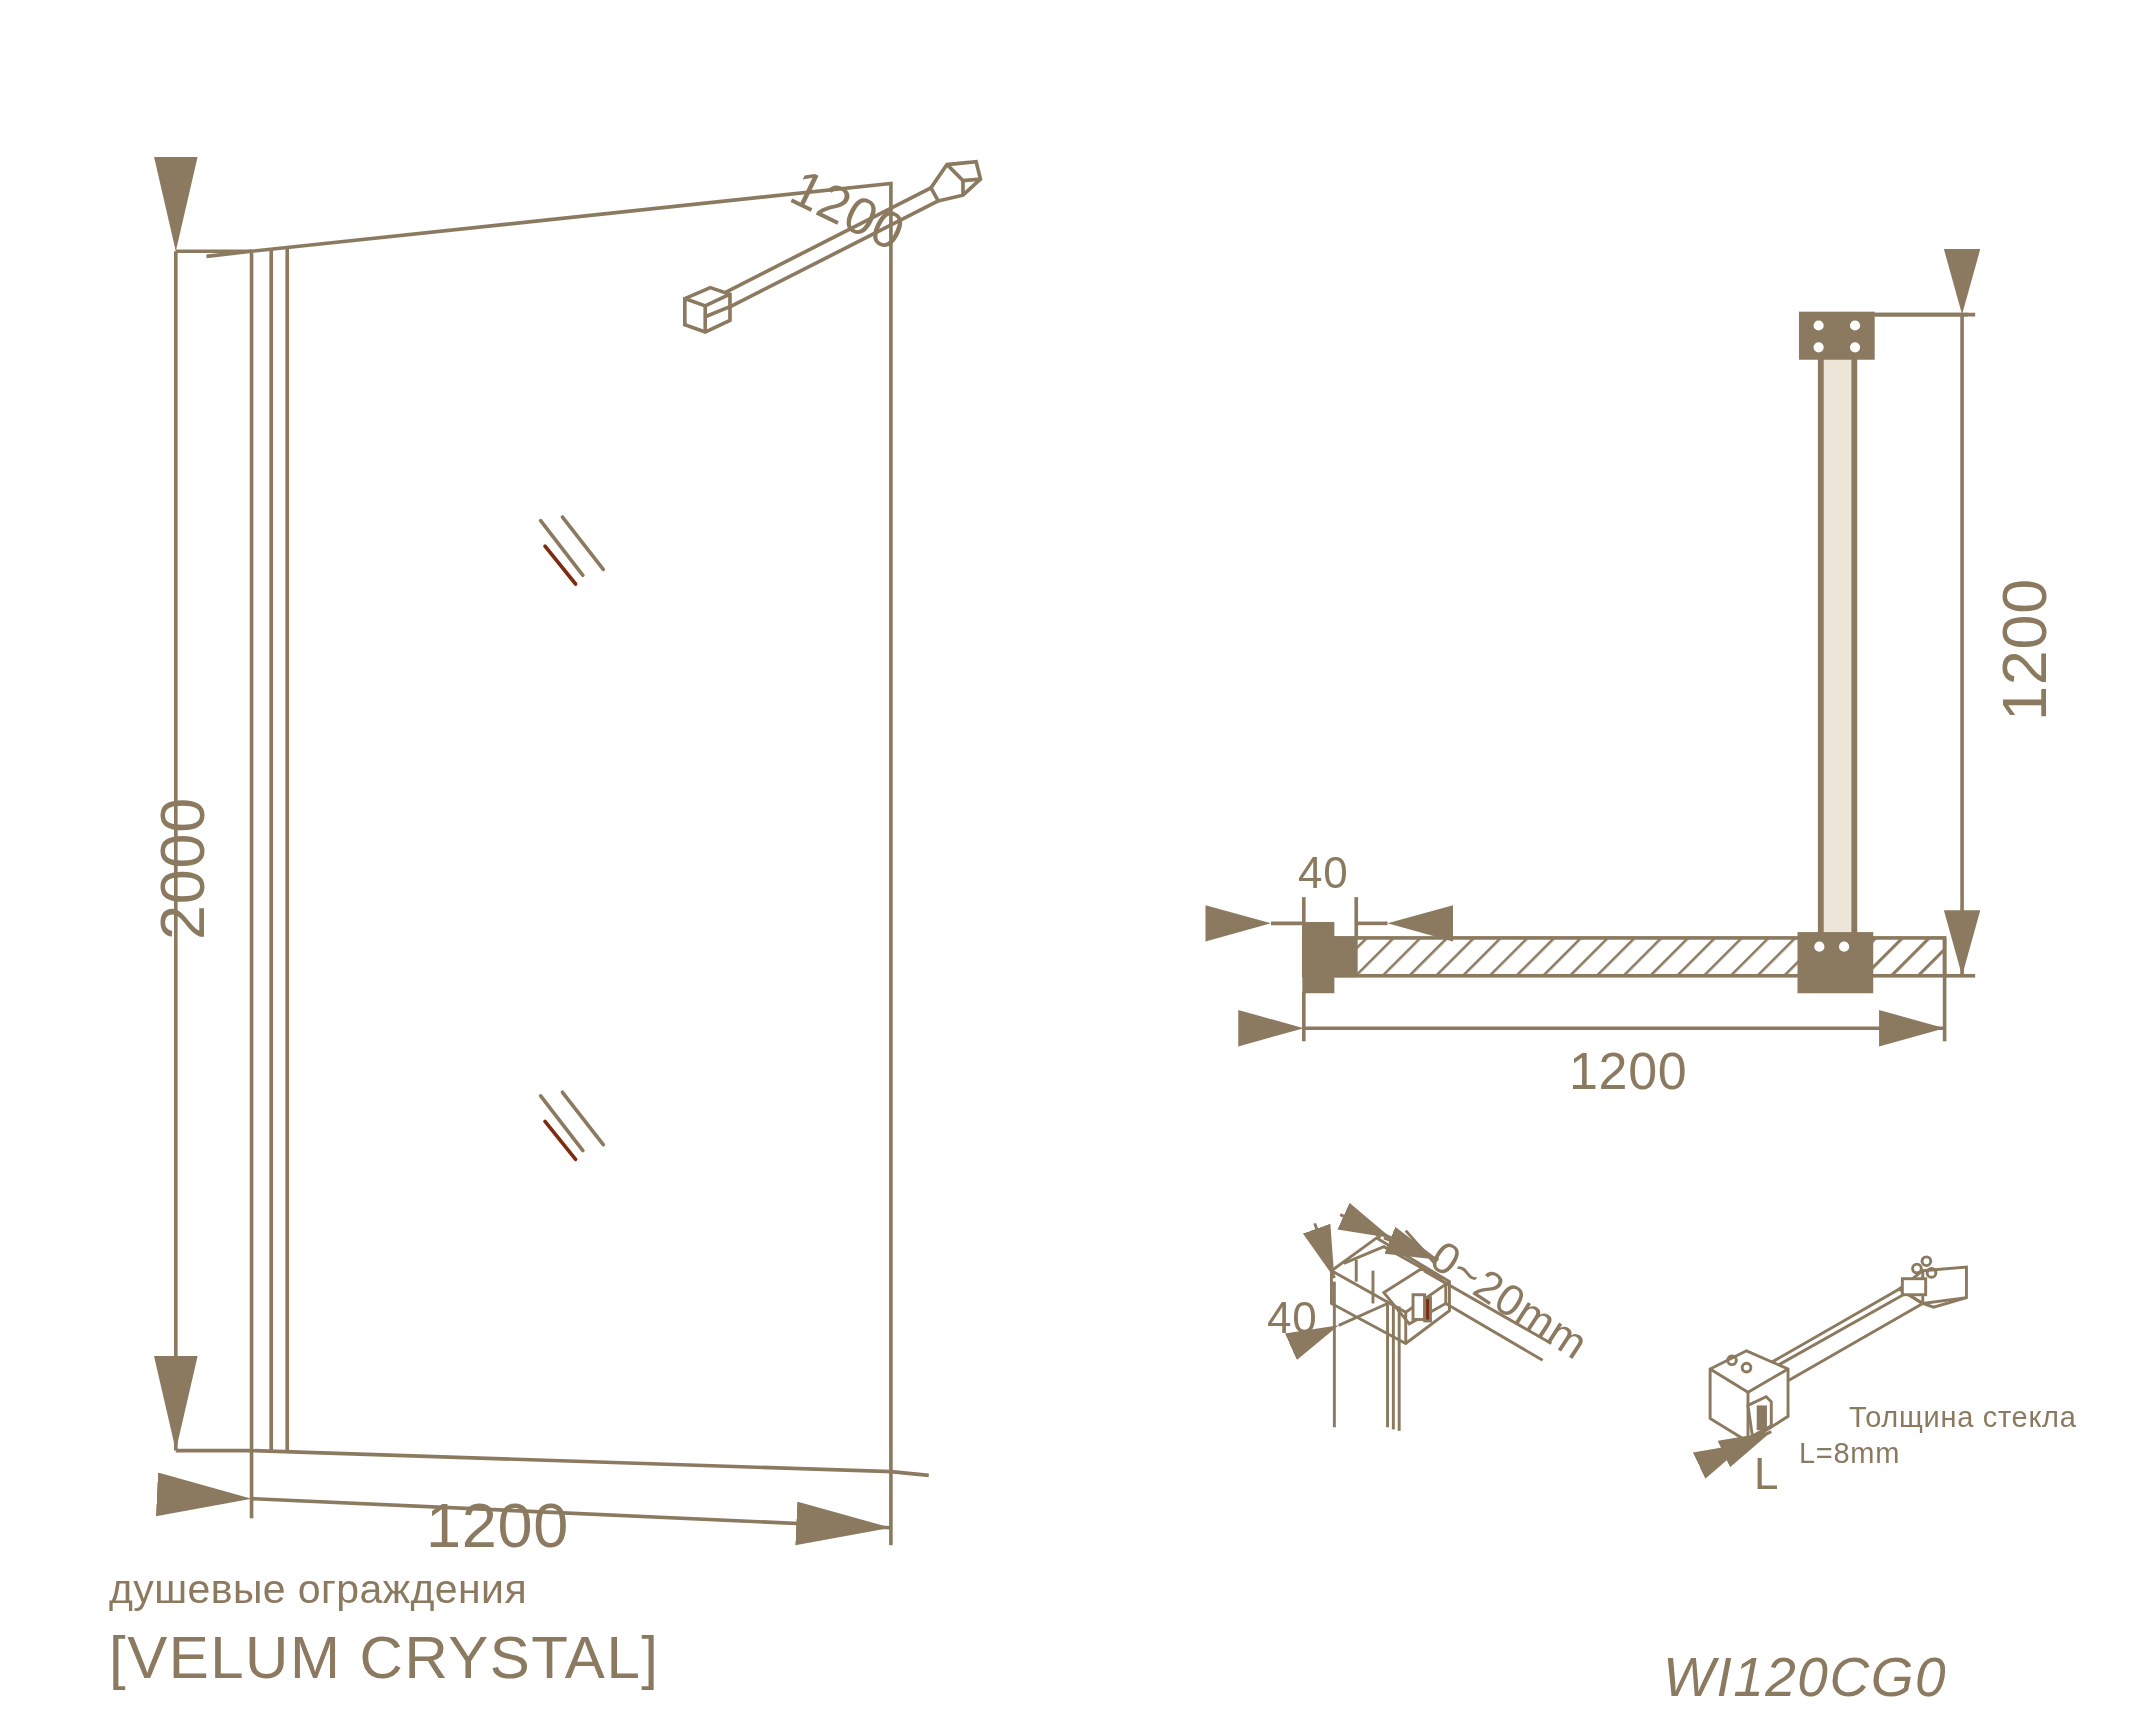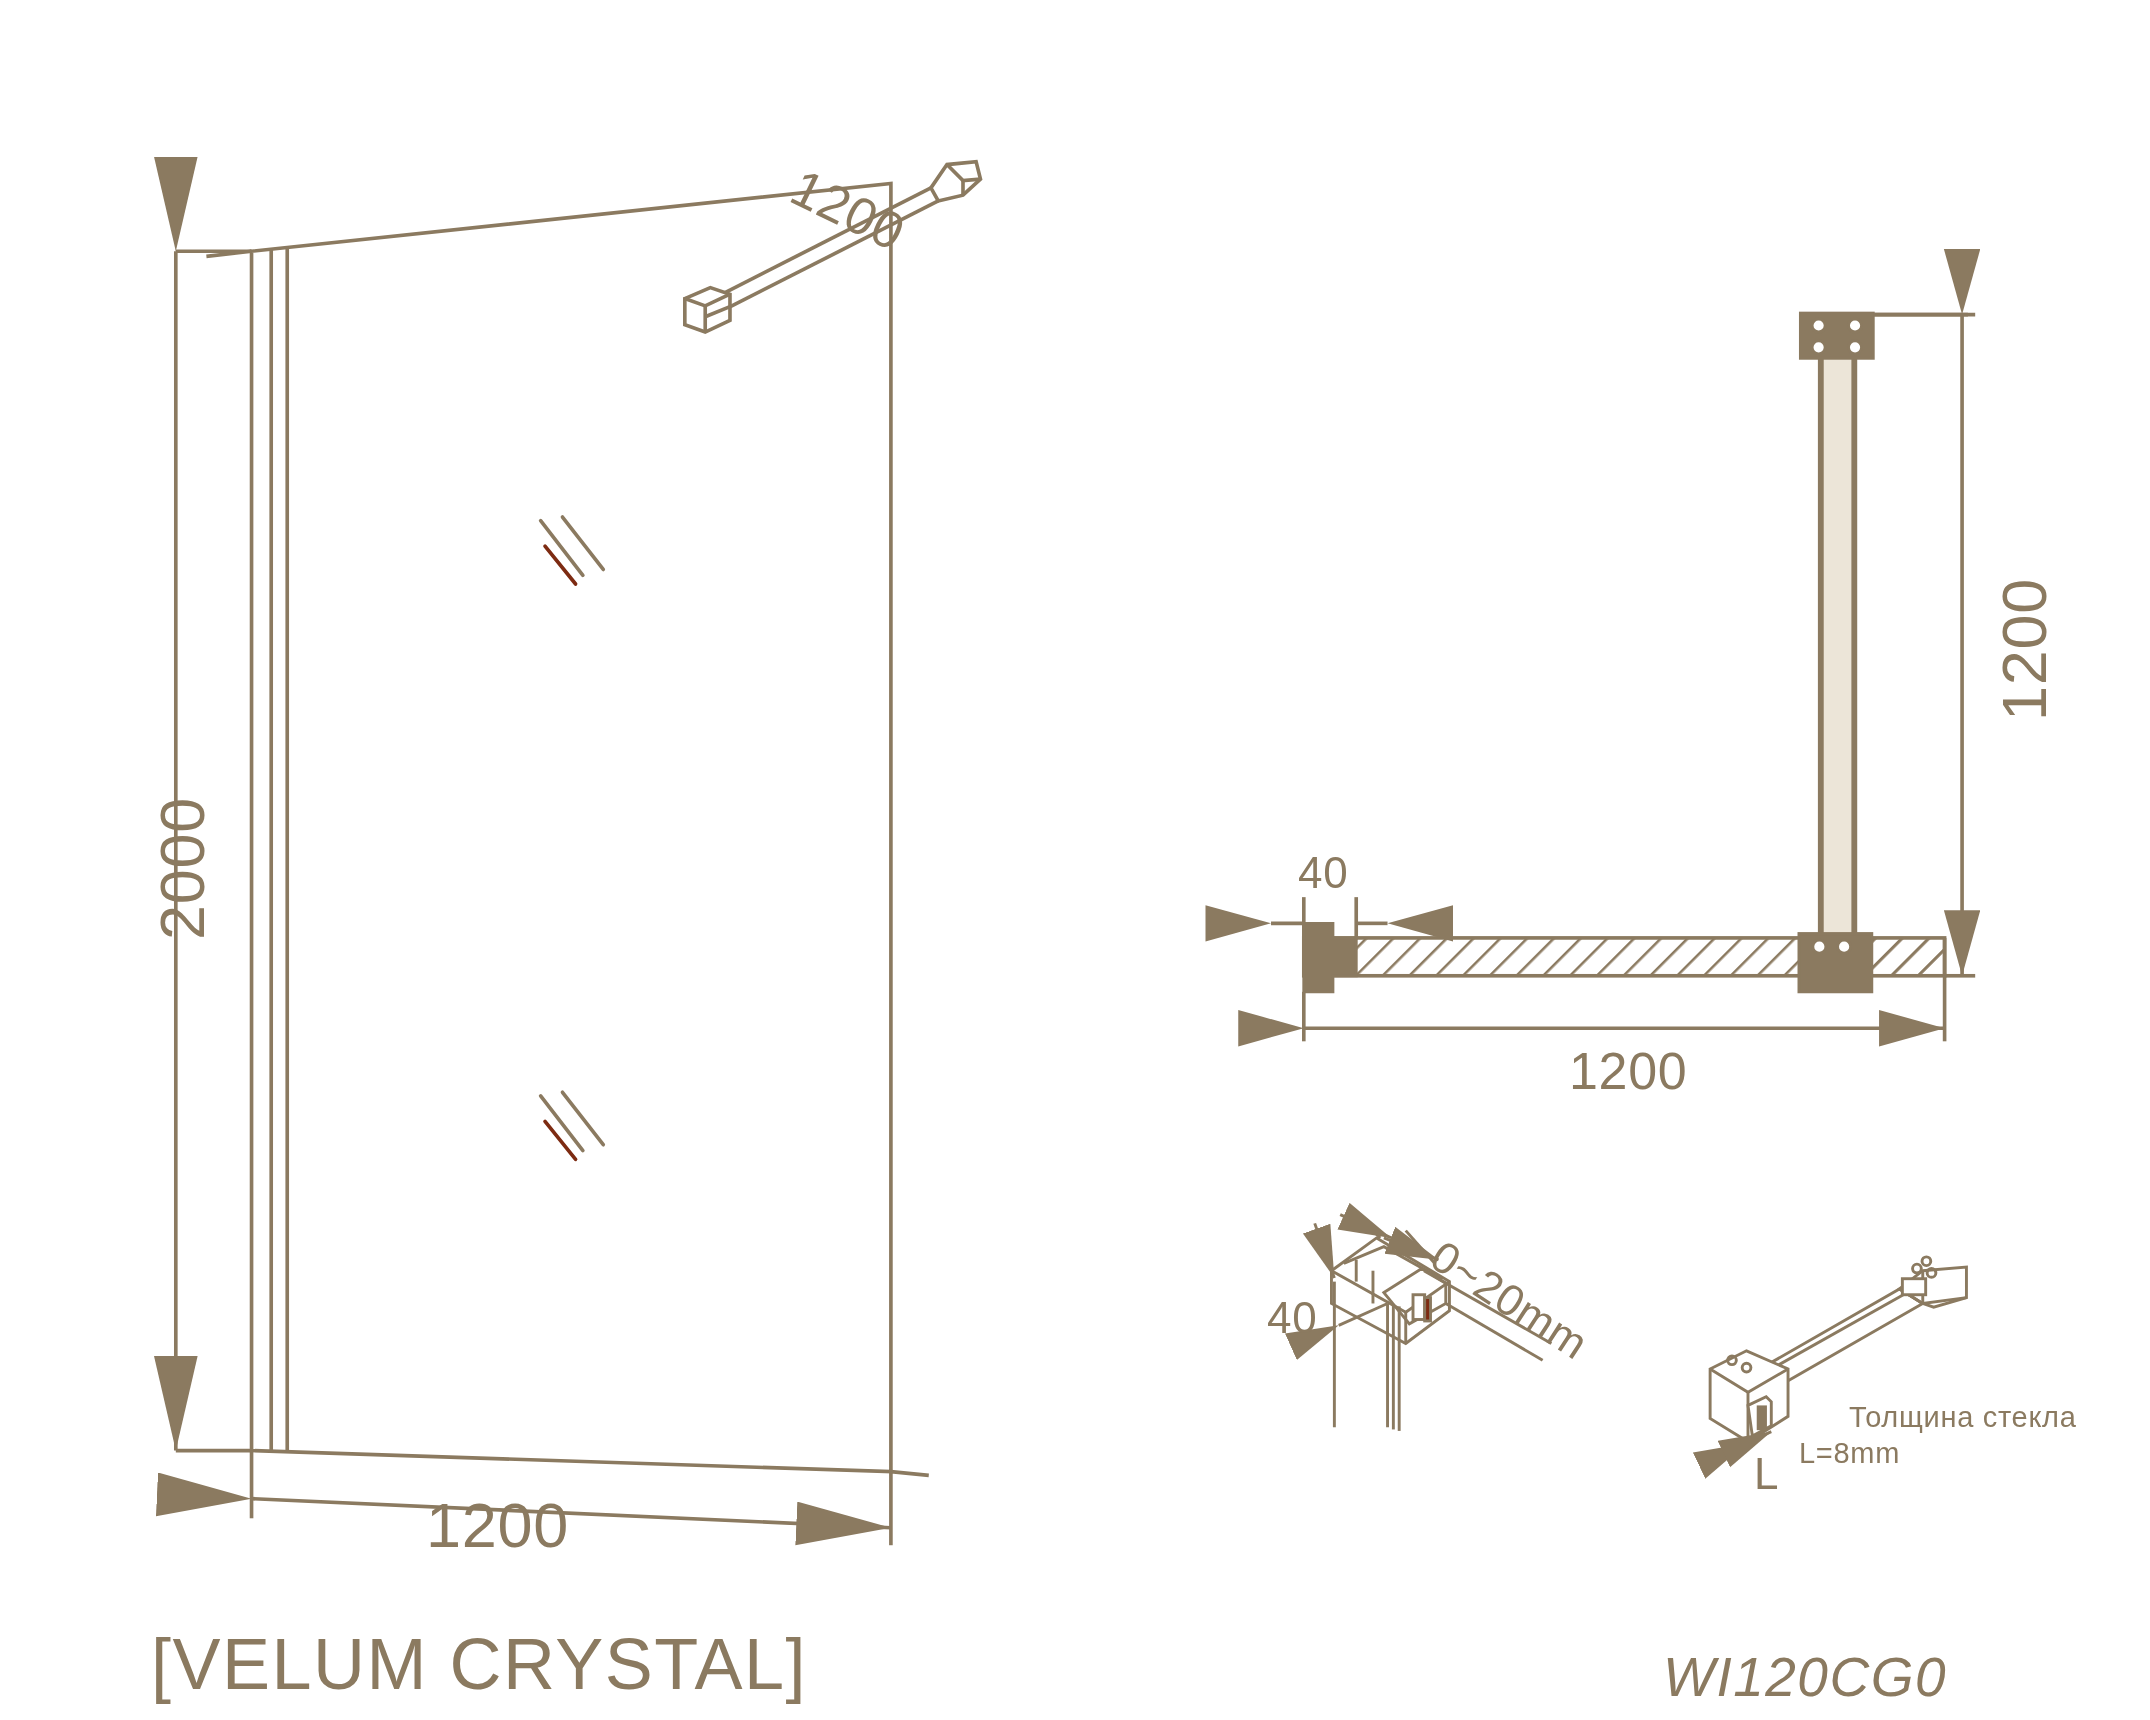--- a/index.html
+++ b/index.html
@@ -12,21 +12,21 @@
   svg.draw{position:absolute;left:0;top:0;width:2151px;height:1720px;}
   .txt{position:absolute;white-space:nowrap;color:#8b7a60;letter-spacing:0.7px;}
 
   
   .dim-xl{font-size:63px;}
   .dim-lg{font-size:52px;}
   .dim-md{font-size:44px;}
   .note{font-size:29px;line-height:1.18;}
 
   .brand-sub{font-size:41px;letter-spacing:0.4px;}
-  .brand-main{font-size:72px;letter-spacing:1.5px;margin-left:42px;}
+  .brand-main{font-size:60px;letter-spacing:1.5px;}
   .code{font-size:55px;letter-spacing:1.5px;font-style:italic;}
 
   .rot-vert{transform:rotate(-90deg);transform-origin:0 0;}
   .rot-1200a{transform:rotate(26deg);transform-origin:0 0;}
   .rot-20mm{transform:rotate(33deg);transform-origin:0 0;}
 </style>
 </head>
 <body>
 
 <div class="stage">
@@ -206,19 +206,20 @@
   <div class="txt dim-md" style="left:1267px; top:1293px;">40</div>
 
   <div class="txt dim-md rot-20mm" style="left:1449px; top:1231px;">0~20mm</div>
 
   <div class="txt dim-md" style="left:1754px; top:1449px;">L</div>
 
   <div class="txt note" style="left:1801px; top:1400px;margin-left:48px;">Толщина стекла</div>
 
   <div class="txt note" style="left:1799px; top:1436px;">L=8mm</div>
 
+  <div class="txt brand-sub" style="left:109px; top:1566px;">душевые ограждения</div>
 
   <div class="txt brand-main" style="left:109px; top:1623px;">[VELUM CRYSTAL]</div>
 
   <div class="txt code" style="left:1663px; top:1645px;">WI120CG0</div>
 
 </div>
 
 
 </body></html>

